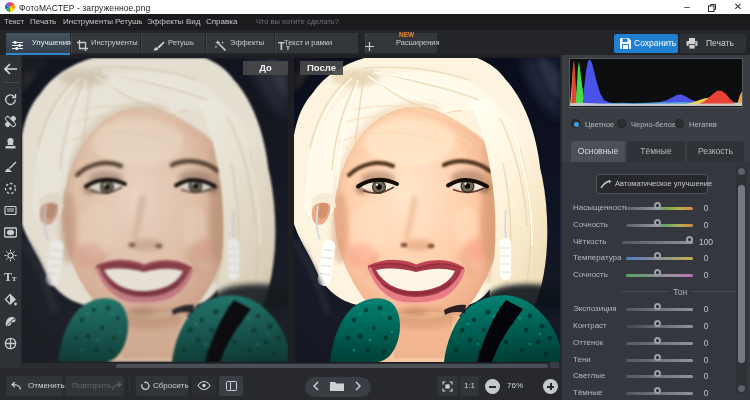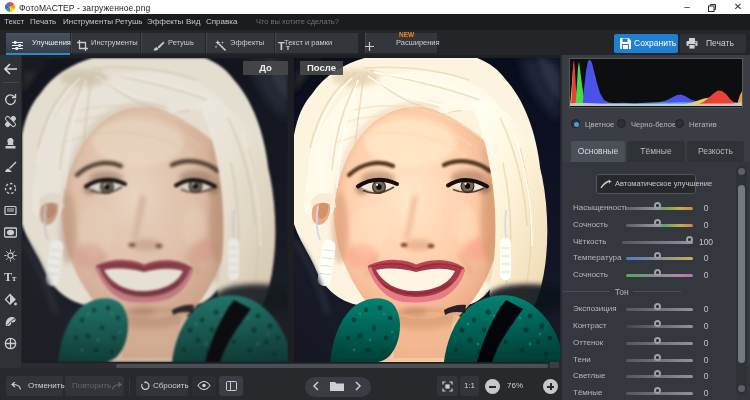--- a/index.html
+++ b/index.html
@@ -32,27 +32,27 @@
 .panel{position:absolute;left:560px;top:55px;width:190px;height:345px;background:#3a3d43;color:#b4b8be;font-size:8.5px;border-left:2px solid #26282c;box-sizing:border-box}
 .hist{position:absolute;left:7px;top:3px;width:174px;height:50px;background:#101214;border:1px solid #54575d}
 .radrow{position:absolute;left:0px;top:63px;width:190px;height:14px;font-size:7.5px}
 .radio{display:inline-block;width:9px;height:9px;border-radius:50%;background:#2c2f34;border:1px solid #222;vertical-align:-2px;margin-right:4px}
 .radio.on{background:#2c2f34}
 .radio.on::after{content:"";display:block;width:5px;height:5px;margin:2px;border-radius:50%;background:#3fa0e0}
 .ptabs{position:absolute;left:6px;top:86px;width:178px;height:21px}
 .ptab{position:absolute;top:0;height:21px;background:#2f3237;color:#b6b9bd;font-size:8.5px;line-height:21px;text-align:center;border-radius:3px 3px 0 0}
 .ptab.active{background:#4b4f57;color:#dadcdf}
 .pcontent{position:absolute;left:0;top:107px;width:190px;height:238px;background:#34373d}
-.autobtn{position:absolute;left:34px;top:119px;width:100px;height:20px;background:#26282c;border:1px solid #51555b;border-radius:3px;color:#c6c9cc;font-size:8.5px;line-height:18px;text-align:center}
+.autobtn{position:absolute;left:34px;top:119px;width:112px;height:20px;background:#26282c;border:1px solid #51555b;border-radius:3px;color:#c6c9cc;font-size:8.5px;line-height:18px;text-align:center}
 .srow{position:absolute;left:0;width:178px;height:14px}
 .srow .lab{position:absolute;left:11px;top:2px;font-size:8px}
 .srow .val{position:absolute;left:130px;top:2px;width:28px;text-align:center;color:#c3c6ca}
 .track{position:absolute;left:64px;top:6px;width:67px;height:3px;border-radius:1.5px;background:linear-gradient(90deg,#54585c,#909499)}
 .knob{position:absolute;top:1px;left:92px;width:7px;height:7px;border-radius:50%;background:#26282c;border:2px solid #9ea2a8}
-.tone{position:absolute;left:0;width:178px;text-align:left;color:#b4b8be}
+.tone{position:absolute;left:0;width:178px;text-align:right;color:#b4b8be}
 .tone i{display:inline-block;width:48px;height:1px;background:#4a4d52;vertical-align:3px;font-style:normal}
 .vscroll{position:absolute;left:174px;top:110px;width:11px;height:230px;background:#2e3136;border-radius:6px}
 .vsbtn{position:absolute;left:176px;width:7px;height:7px;border-radius:50%;background:#5c6066}
 .vthumb{position:absolute;left:176px;top:130px;width:7px;height:178px;background:#747880;border-radius:3.5px}
 
 .bottombar{position:absolute;left:0;top:368px;width:560px;height:32px;background:#27292d}
 .bbtn{position:absolute;top:8px;height:20px;background:#313439;border-radius:3px;color:#cdd0d3;font-size:8px;line-height:20px;text-align:center}
 .navpill{position:absolute;left:305px;top:9px;width:66px;height:20px;background:#3a3d43;border-radius:10px}
 </style></head>
 <body>

